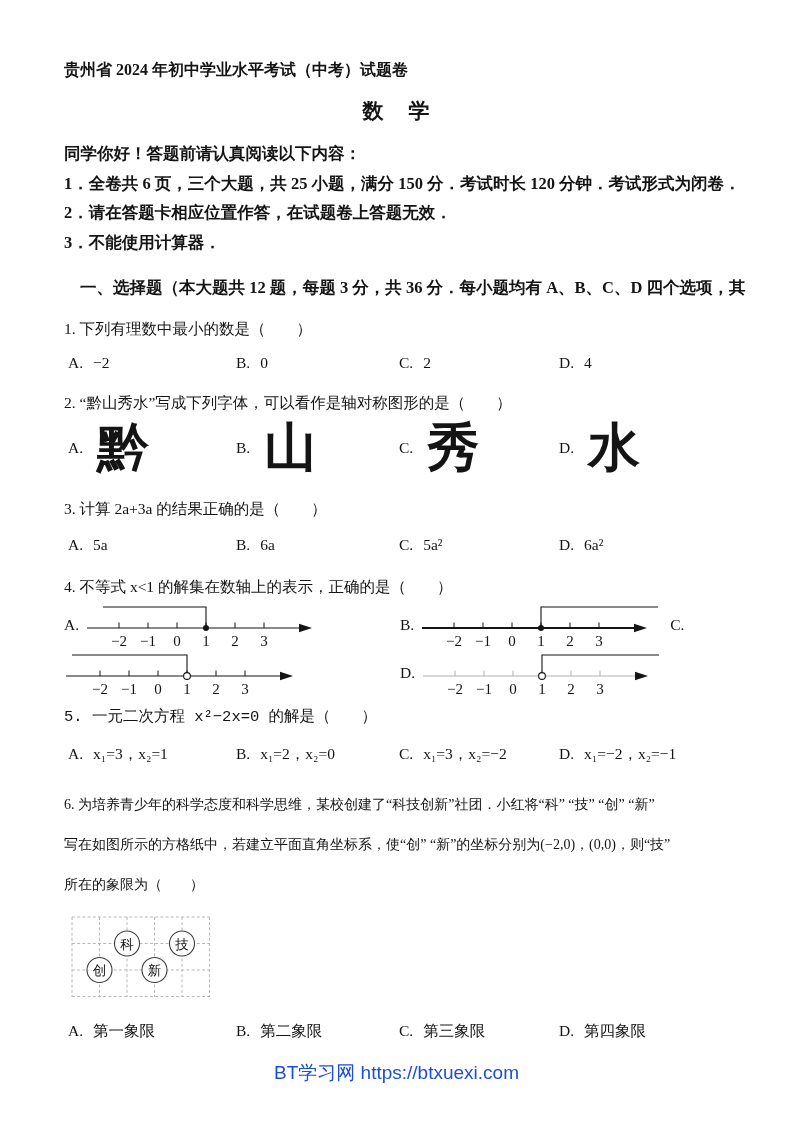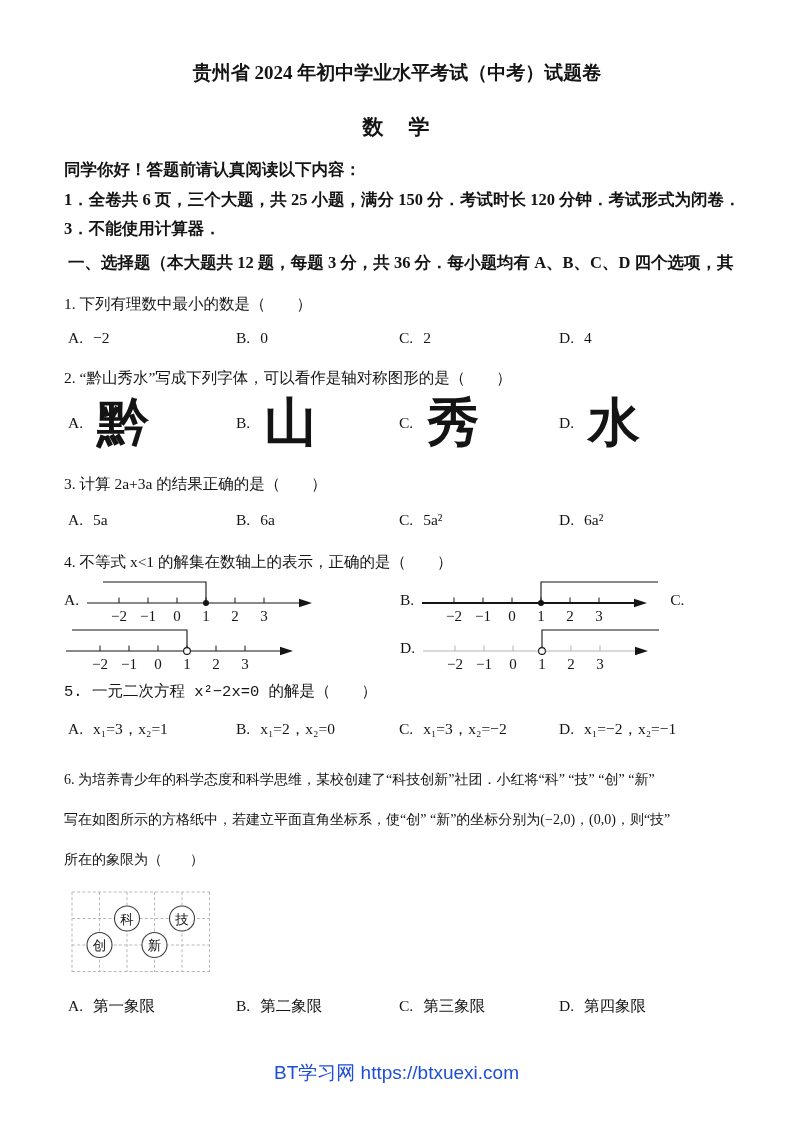--- a/index.html
+++ b/index.html
@@ -2,24 +2,24 @@
 <html><head>
 <meta charset="utf-8">
 <style>
   html,body{margin:0;padding:0;}
   body{
     width:793px;height:1122px;background:#ffffff;color:#141414;
     font-family:"Liberation Serif","DejaVu Serif",serif;
     position:relative;overflow:hidden;
   }
   .content{padding:60px 63px 0 64px;}
-  .title{font-size:19px;font-weight:bold;text-align:center;margin:0 0 27px 0;}
+  .title{font-size:16px;font-weight:bold;text-align:left;margin:0 0 16px 0;}
   .subject{font-size:21px;font-weight:bold;text-align:center;letter-spacing:2px;margin:0 0 14px 0;}
   .notice p{font-weight:bold;font-size:16.5px;line-height:29.5px;margin:0;white-space:nowrap;}
-  .section-header p{font-weight:bold;font-size:16.5px;line-height:29px;margin:4px;white-space:nowrap;}
+  .section-header p{font-weight:bold;font-size:16.5px;line-height:29px;margin:16px;white-space:nowrap;}
   .section-header{margin-top:3px;}
   .stem{font-size:15.5px;line-height:22px;margin:0;white-space:nowrap;}
   .optrow{display:grid;grid-template-columns:168px 163px 160px 1fr;font-size:15.5px;margin-left:4px;}
   .opt{display:flex;gap:10px;align-items:baseline;}
   .opt-label{display:inline-block;}
   .bigchar{font-size:52px;font-weight:bold;line-height:60px;}
   .optrow.big{align-items:center;}
   .optrow.big .opt{align-items:center;gap:14px;}
 
   
@@ -67,20 +67,21 @@
 <body>
 
 <div class="content">
 
   <h1 class="title">贵州省 2024 年初中学业水平考试（中考）试题卷</h1>
   <h2 class="subject">数　学</h2>
 
   <div class="notice">
     <p>同学你好！答题前请认真阅读以下内容：</p>
     <p>1．全卷共 6 页，三个大题，共 25 小题，满分 150 分．考试时长 120 分钟．考试形式为闭卷．</p>
+    <p>2．请在答题卡相应位置作答，在试题卷上答题无效．</p>
     <p>3．不能使用计算器．</p>
   </div>
 
   <div class="section-header">
     <p>一、选择题（本大题共 12 题，每题 3 分，共 36 分．每小题均有 A、B、C、D 四个选项，其</p>
   </div>
 
   <section>
     <p class="stem q1-stem">1. 下列有理数中最小的数是（　　）</p>
     <div class="optrow q1-opts">

